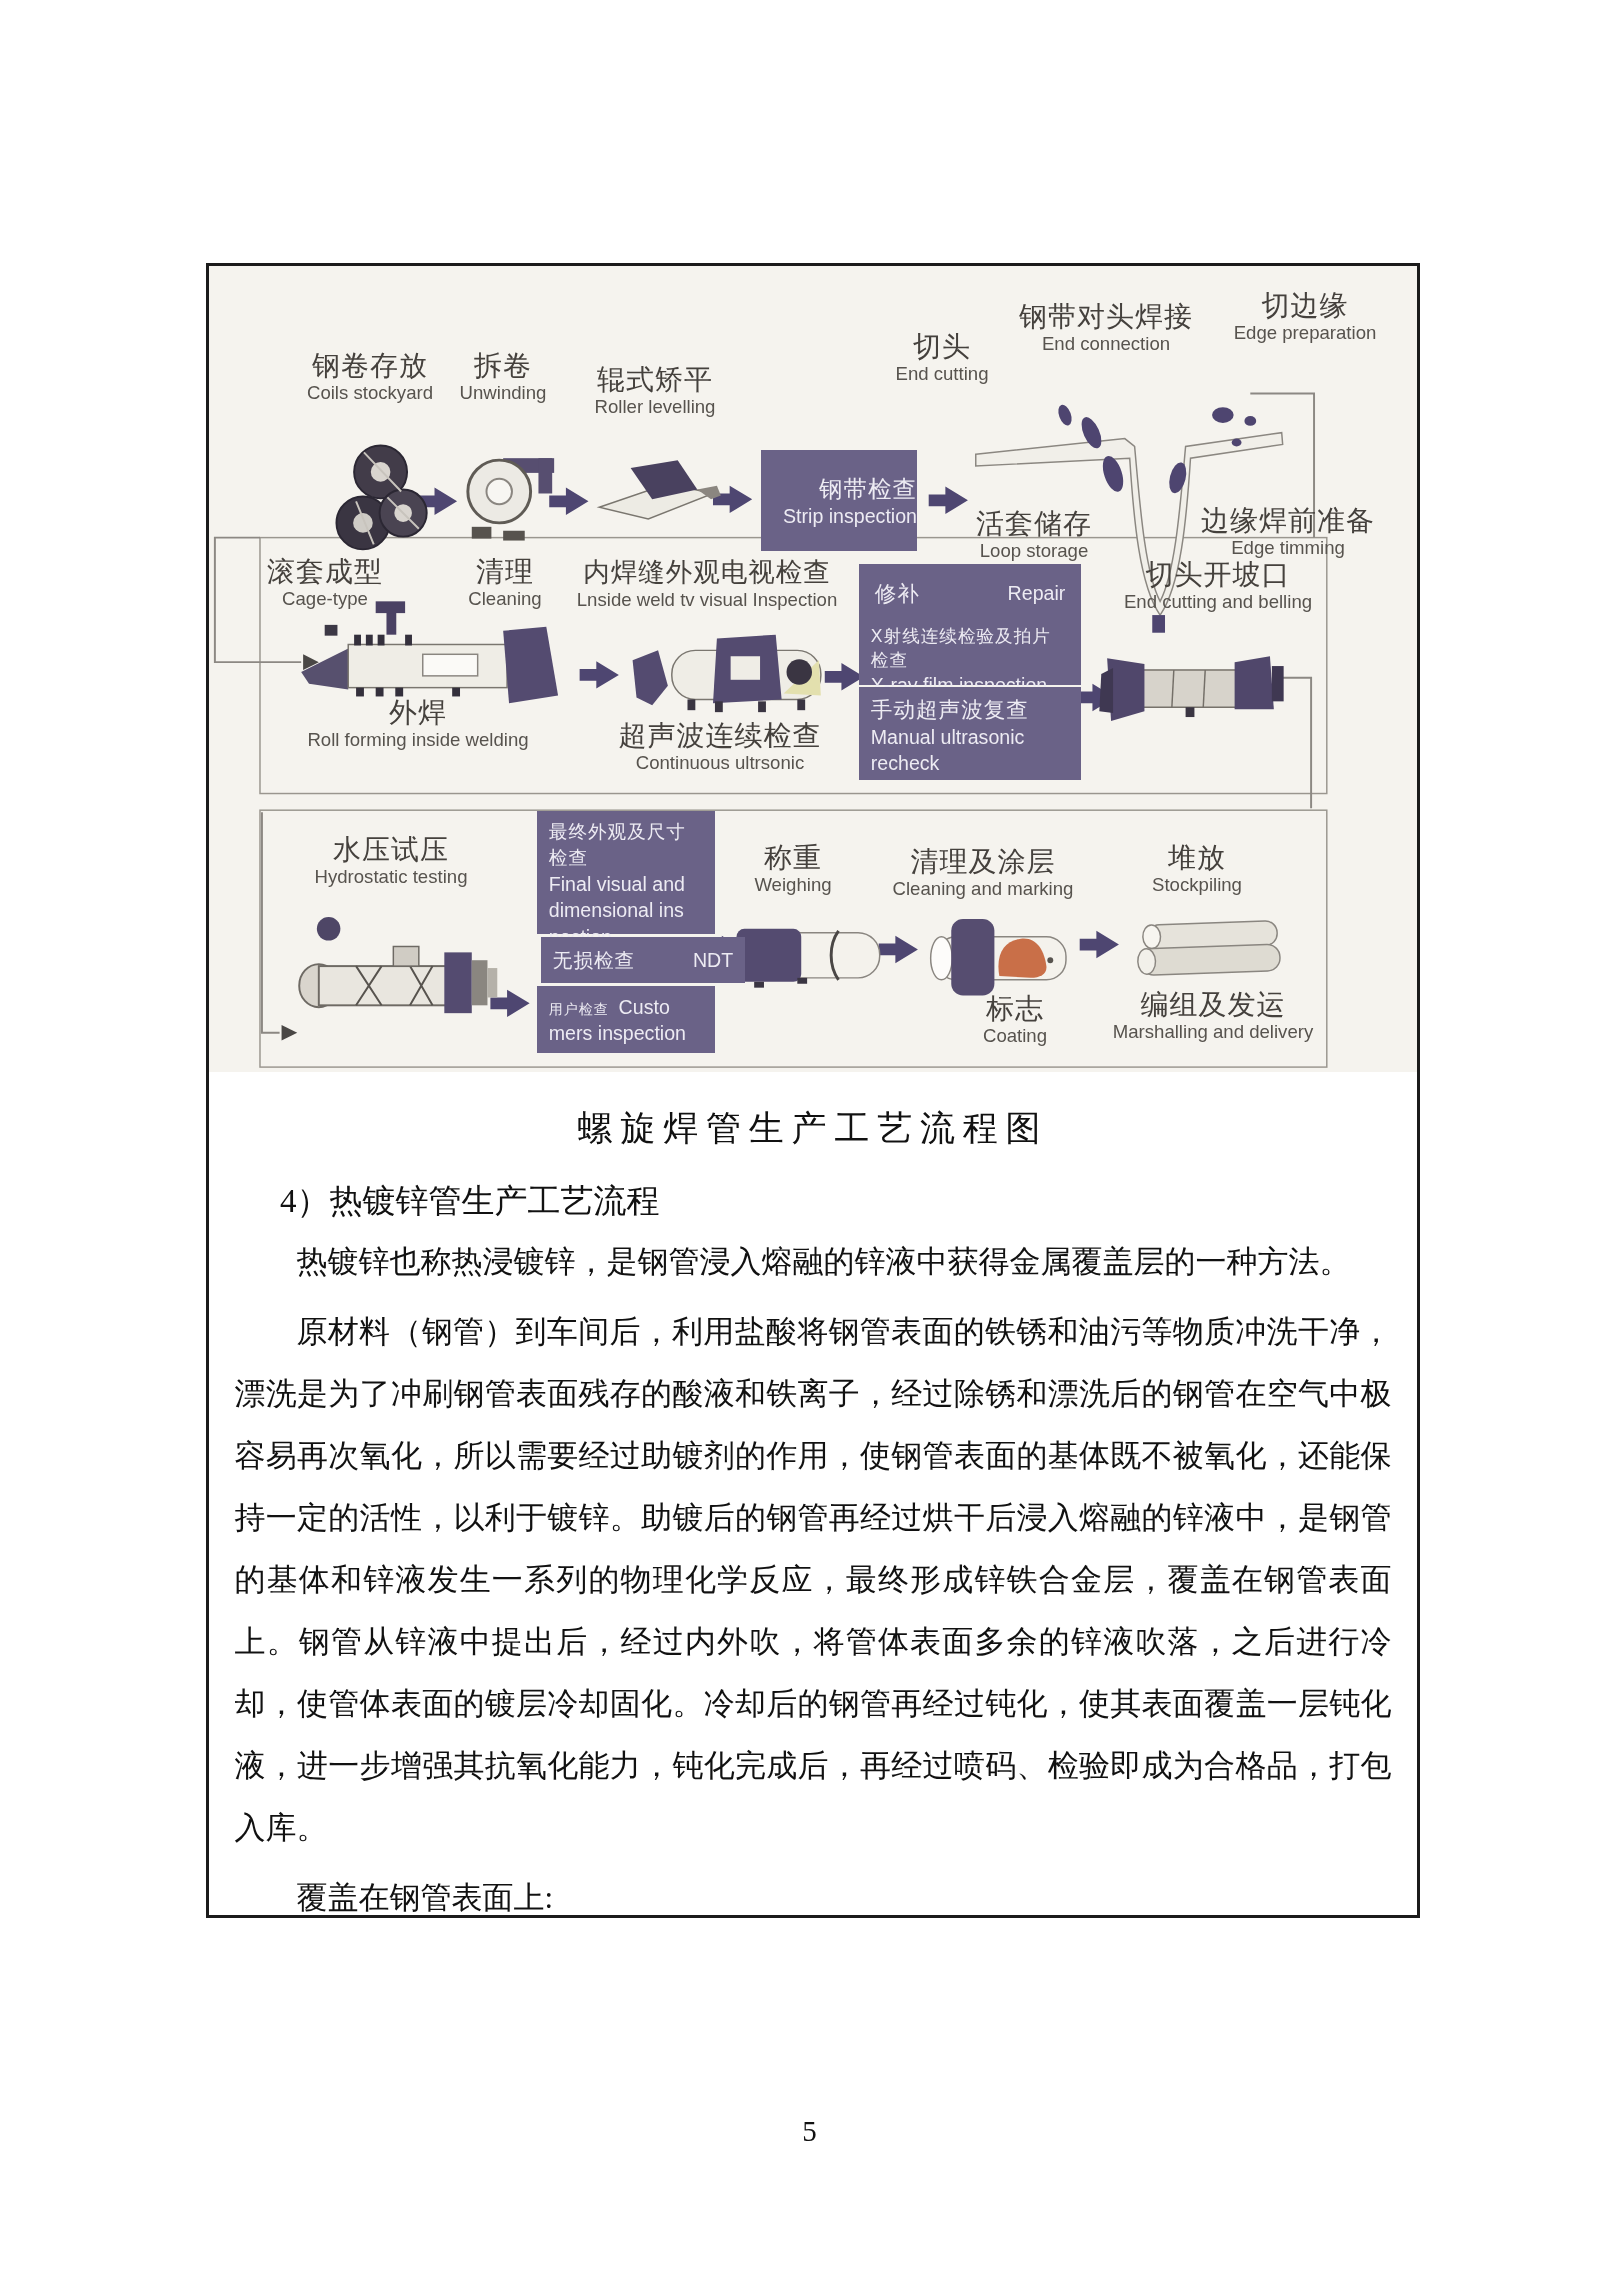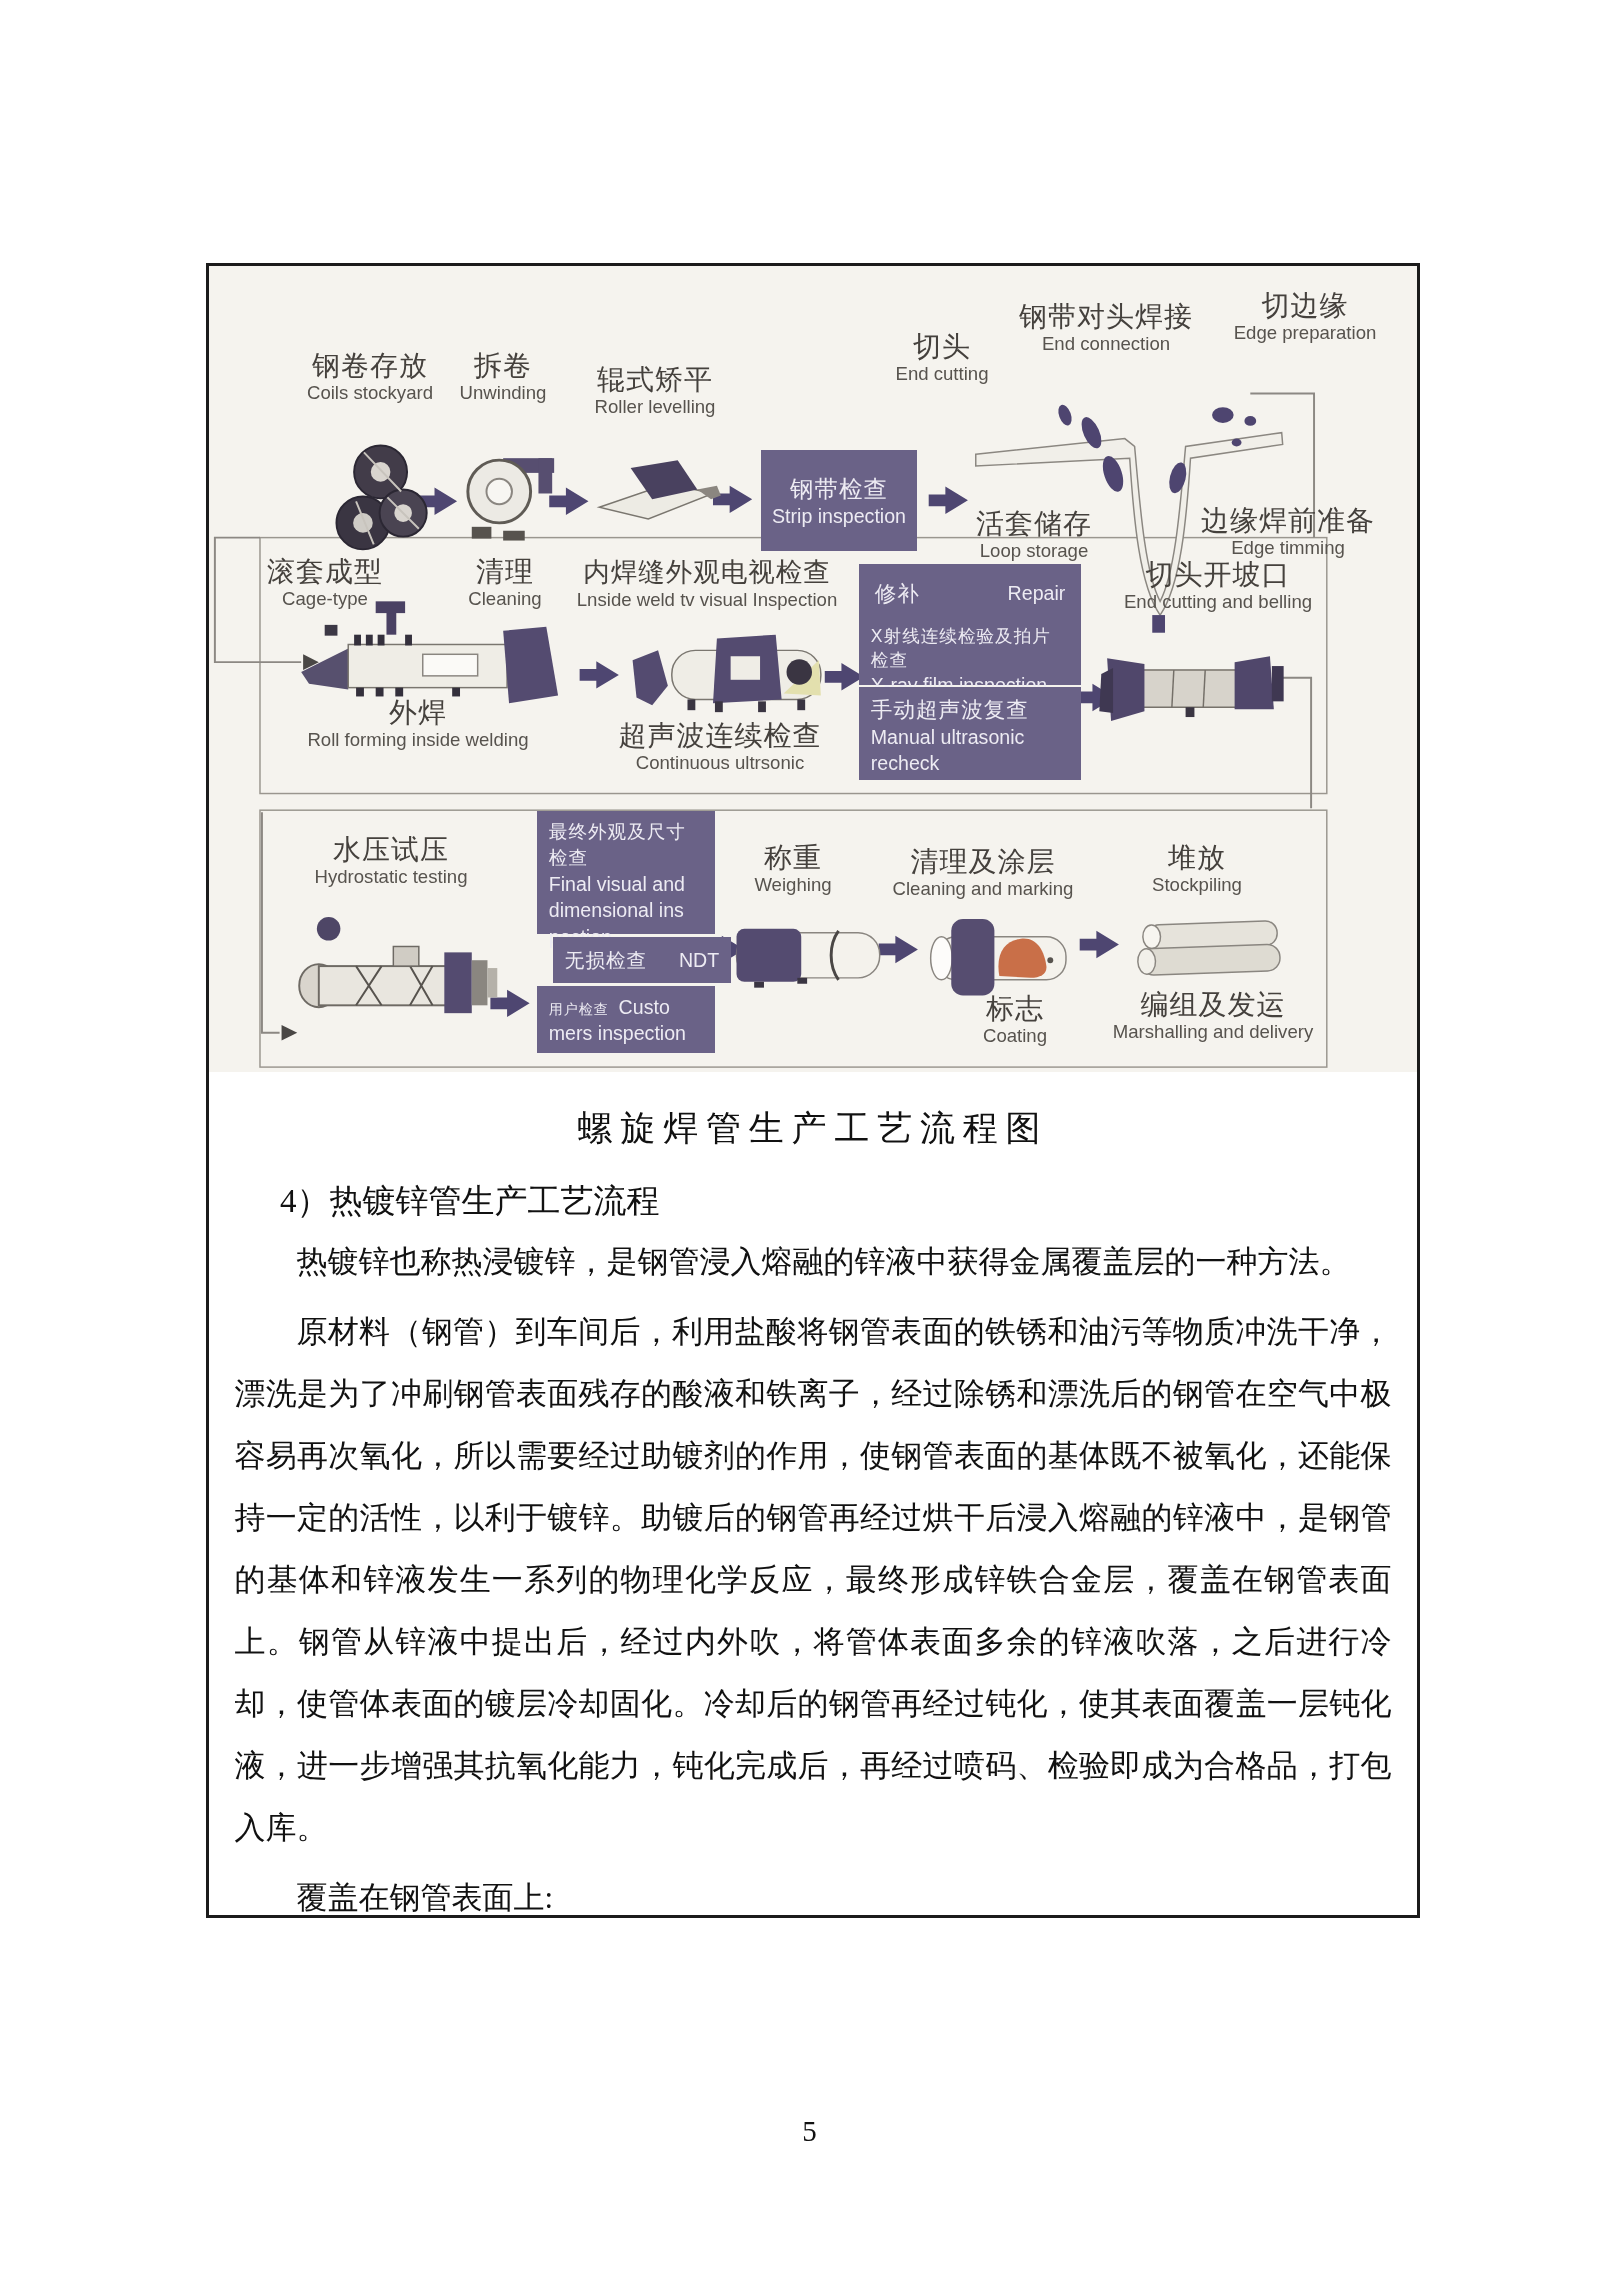--- a/index.html
+++ b/index.html
@@ -17,21 +17,21 @@
     font-family:"Liberation Sans", sans-serif;
   }
   .diagram svg{position:absolute;left:0;top:0;}
   .dlabel{position:absolute;text-align:center;transform:translateX(-50%);white-space:nowrap;}
   .dlabel .zh{display:block;font-size:28px;line-height:1.12;color:#45413d;letter-spacing:1px;text-align:center;}
   .dlabel .en{display:block;font-size:18.6px;line-height:1.25;color:#57534e;}
   .pbox{
     position:absolute;background:#6a6287;color:#edebf3;
     font-family:"Liberation Sans", sans-serif;box-sizing:border-box;
   }
-  .pbox.center{display:flex;flex-direction:column;align-items:center;justify-content:center;text-align:center;}
+  .pbox.center{display:flex;flex-direction:column;align-items:flex-end;justify-content:center;text-align:center;}
   .pbox.split{display:flex;align-items:center;justify-content:space-between;padding:0 15.7px;}
   .pbox .zh{font-size:21.6px;letter-spacing:1px;}
   .pbox .en{font-size:19.6px;}
   .pbox.pad{padding:7.8px 11.8px;}
   .pbox .zh.small{font-size:17.6px;}
   .pbox .wrap{font-size:19.6px;line-height:1.35;}
   
   .caption{
     margin-top:33px;text-align:center;font-size:35px;letter-spacing:7.8px;color:#111;
   }
@@ -292,21 +292,21 @@
     </div>
     <div class="dlabel" style="left:1004px;top:723px">
       <span class="zh">编组及发运</span>
       <span class="en">Marshalling and delivery</span>
     </div>
 
     <div class="pbox pad" style="left:328px;top:545px;width:178px;height:123px">
       <span class="zh" style="display:block;font-size:18.6px">最终外观及尺寸检查</span>
       <span class="wrap">Final visual and dimensional ins pection</span>
     </div>
-    <div class="pbox split" style="left:344px;top:671px;width:178px;height:46px;padding:0 11.8px">
+    <div class="pbox split" style="left:332px;top:671px;width:204px;height:46px;padding:0 11.8px">
       <span class="zh" style="font-size:19.6px">无损检查</span>
       <span class="en">NDT</span>
     </div>
     <div class="pbox pad" style="left:328px;top:720px;width:178px;height:67px">
       <span class="zh" style="font-size:14px;margin-right:9.8px">用户检查</span><span class="wrap">Custo mers inspection</span>
     </div>
   </div>
 
   <div class="caption">螺旋焊管生产工艺流程图</div>
   <div class="heading">4）热镀锌管生产工艺流程</div>

